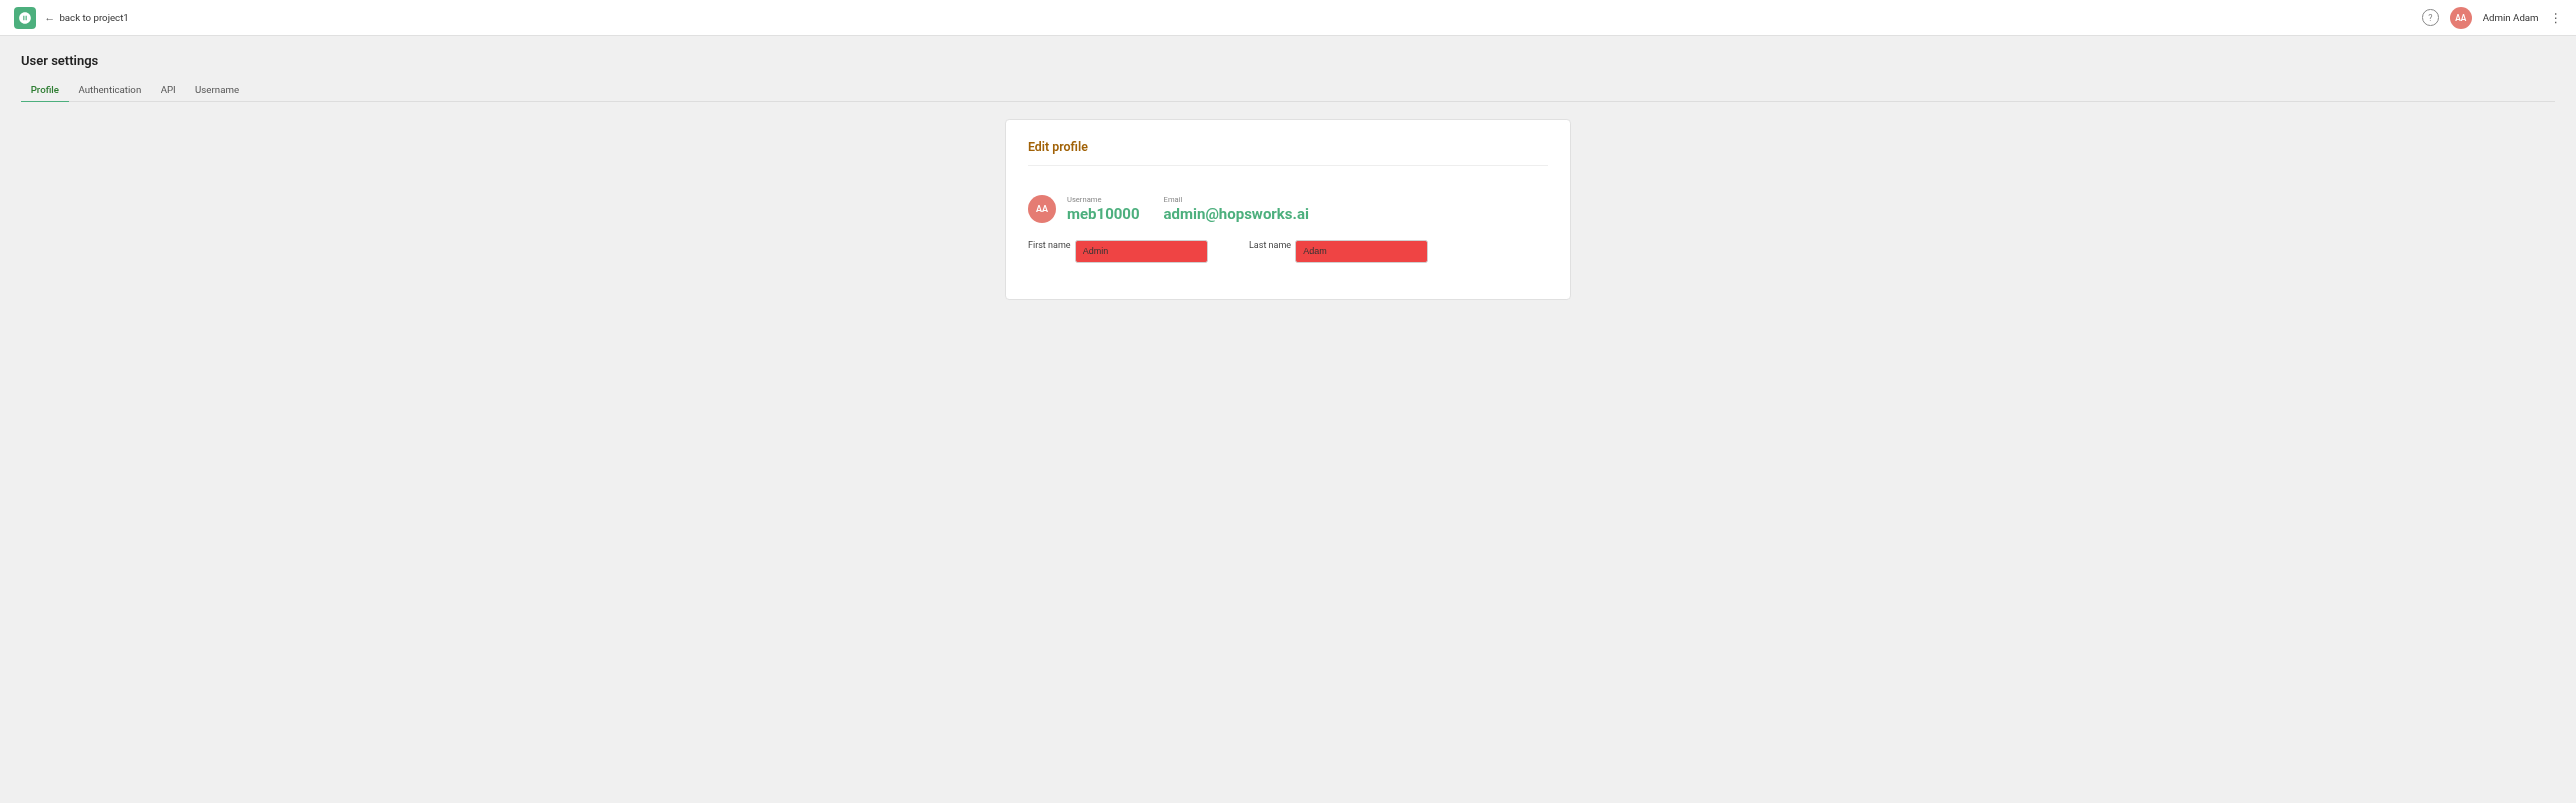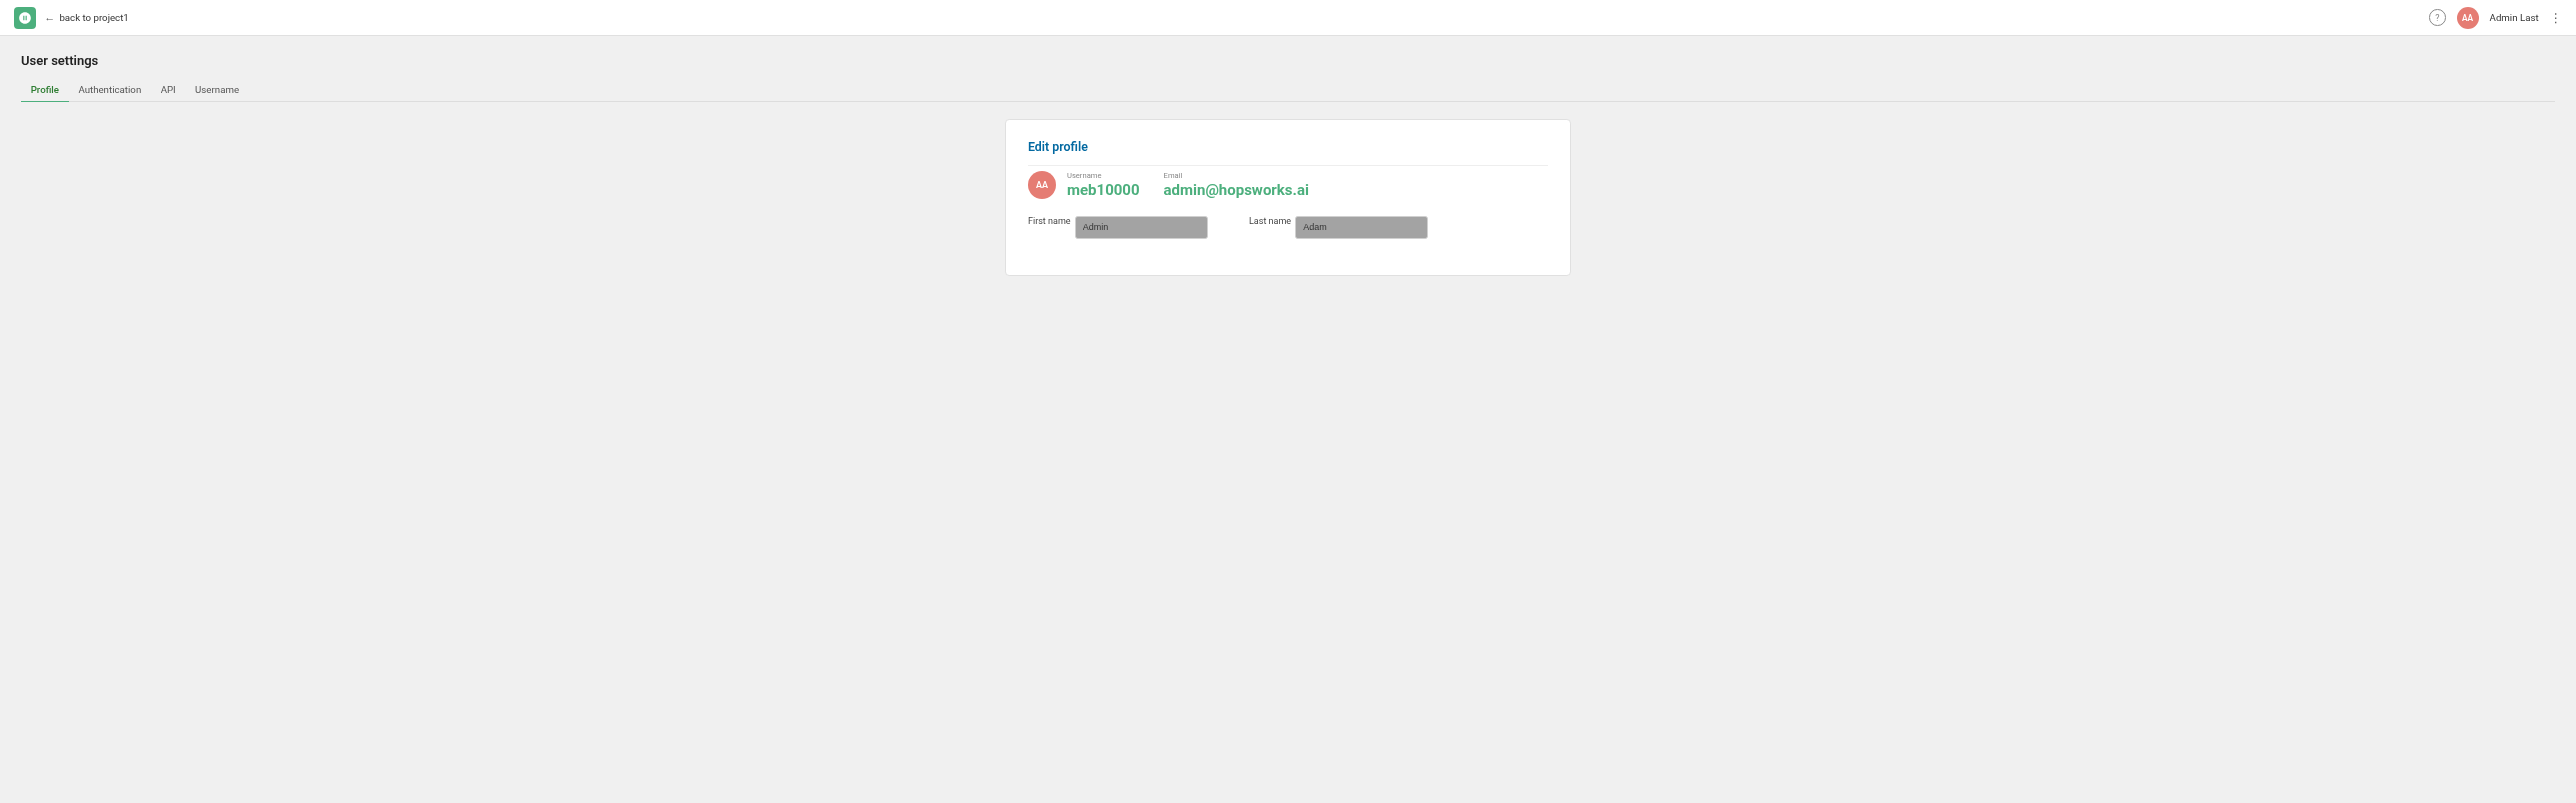--- a/index.html
+++ b/index.html
@@ -147,22 +147,22 @@
       border: 0.7px solid #e0e0e0;
       border-radius: 4.1px;
       max-width: 566px;
       margin: 0 auto;
       padding: 19.3px 22px;
     }
 
     .card-title {
       font-size: 12.4px;
       font-weight: 600;
-      color: #0369a1;
-      margin-bottom: 5px;
+      color: #a16207;
+      margin-bottom: 29px;
       padding-bottom: 11px;
       border-bottom: 0.7px solid #eee;
     }
 
     .user-info-row {
       display: flex;
       align-items: center;
       gap: 11px;
       margin-bottom: 16.6px;
     }
@@ -224,21 +224,21 @@
       color: #444;
       font-weight: 400;
     }
 
     .form-input {
       padding: 5.5px 7px;
       border: 0.7px solid #d0d0d0;
       border-radius: 2.8px;
       font-size: 9px;
       color: #333;
-      background-color: #a3a3a3;
+      background-color: #ef4444;
       outline: none;
     }
 
     
     .card-footer {
       display: flex;
       justify-content: flex-end;
       margin-top: 5.5px;
     }
 
@@ -268,21 +268,21 @@
       <span>back to project1</span>
     </a>
   </div>
   <div class="topbar-right">
     <div class="help-icon">
       <span>?</span>
     </div>
     <div class="user-avatar">
       <span>AA</span>
     </div>
-    <span class="user-name">Admin Last</span>
+    <span class="user-name">Admin Adam</span>
     <span class="more-icon">⋮</span>
   </div>
 </div>
 
 <div class="main-content">
   <h1 class="page-title">User settings</h1>
 
   <div class="tabs">
     <div class="tab-item active">
       <span>Profile</span>

